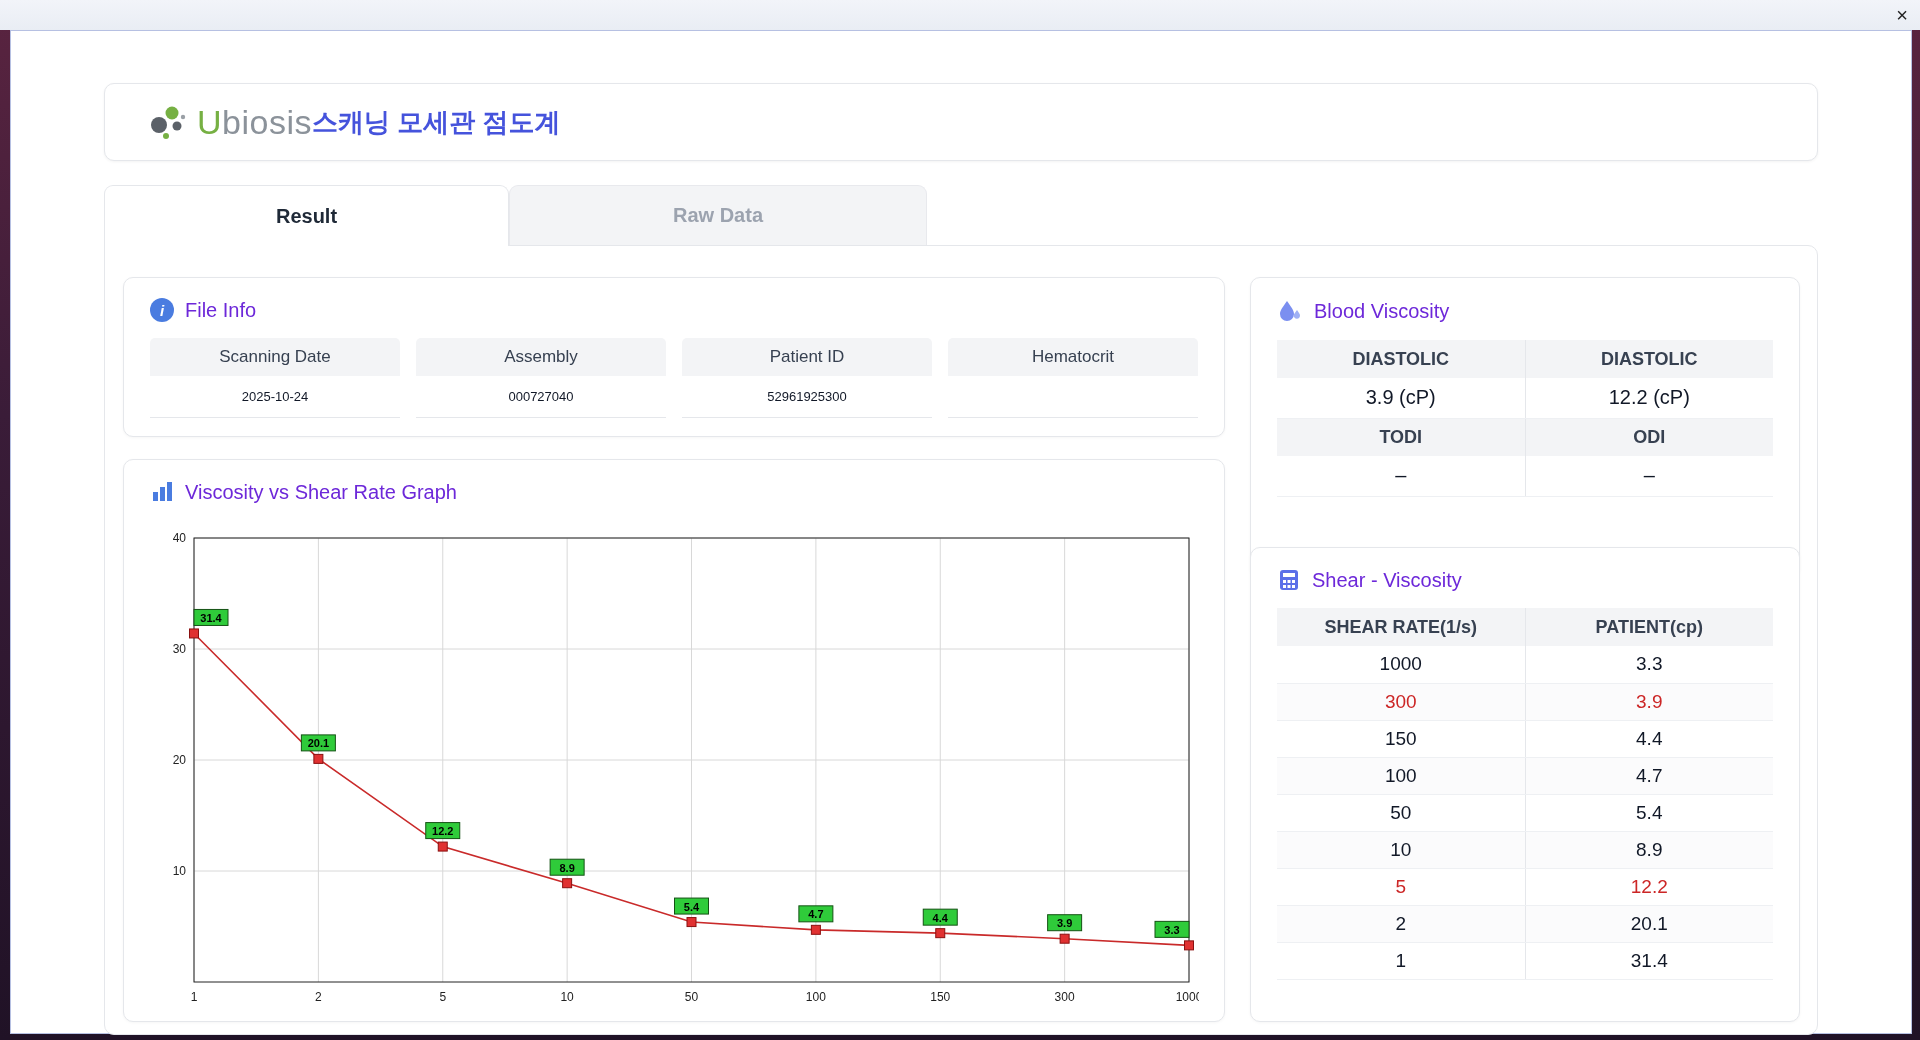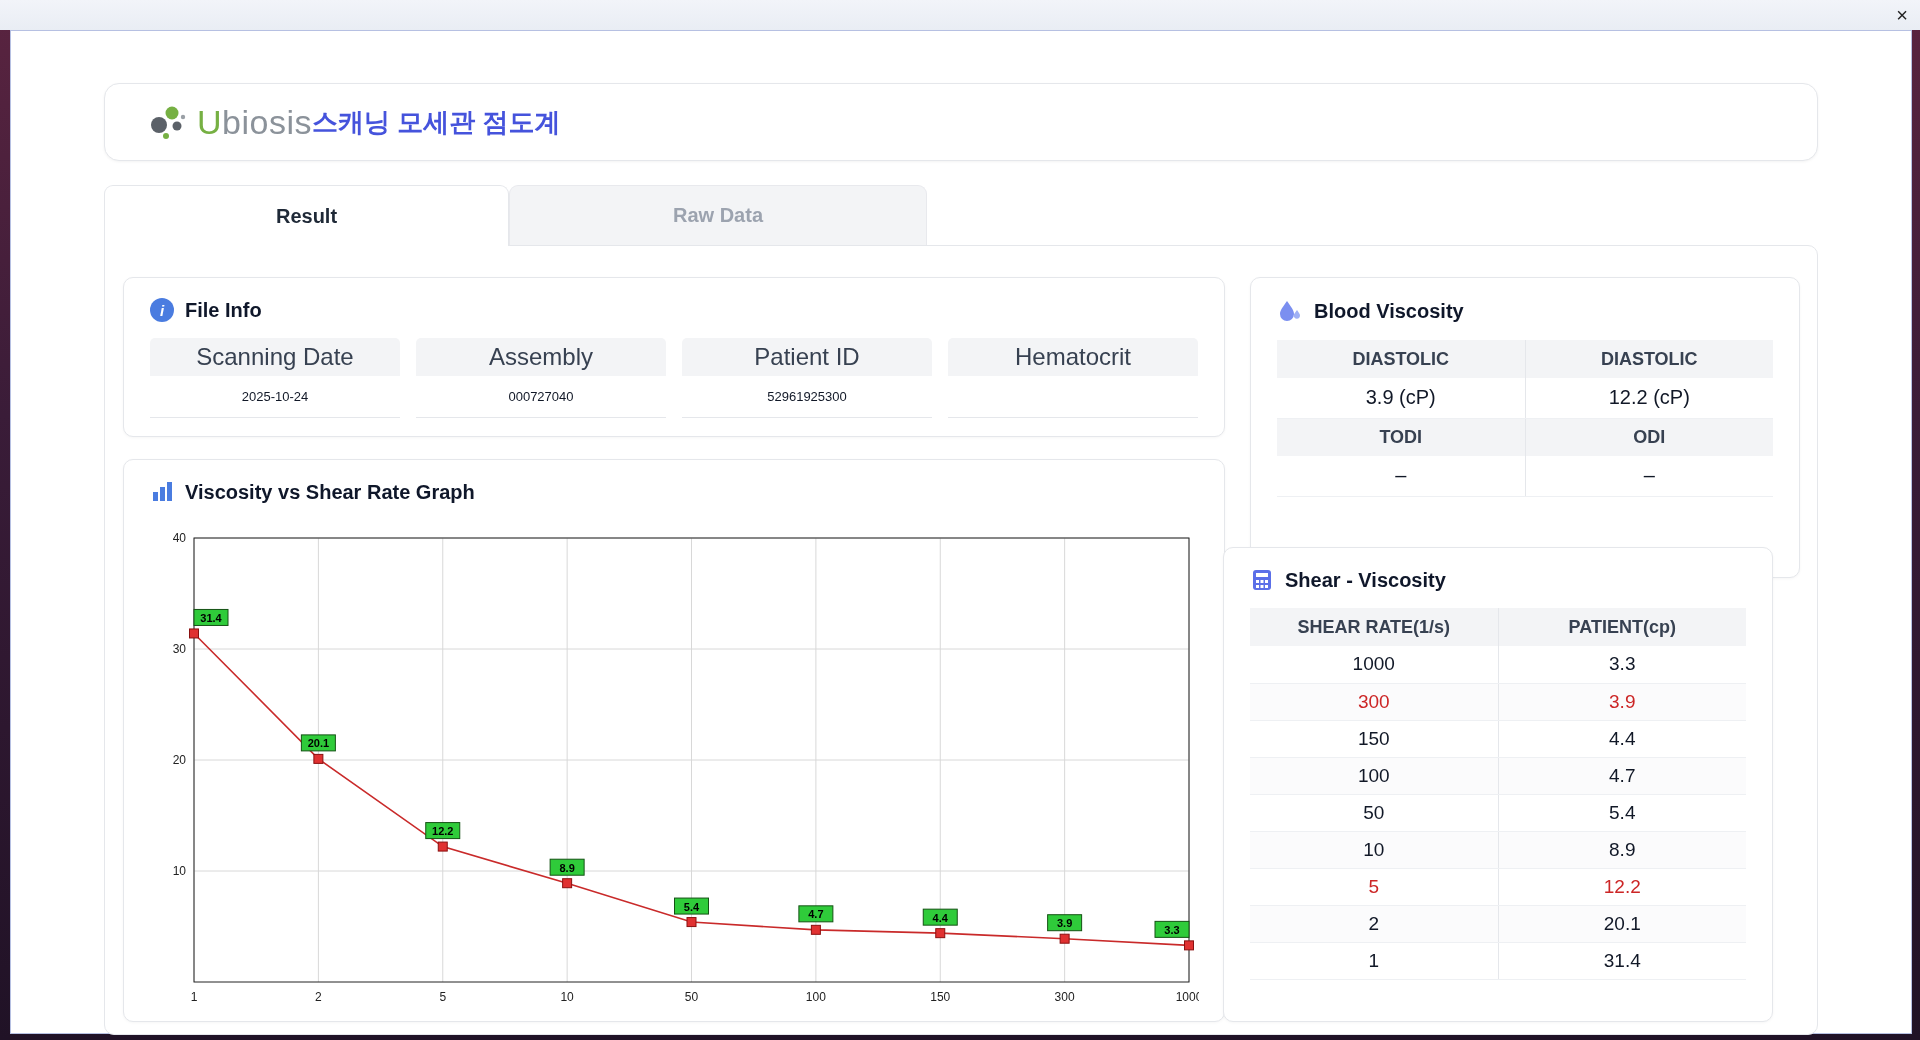--- a/index.html
+++ b/index.html
@@ -12,21 +12,21 @@
     background:linear-gradient(180deg,#f2f4f9,#e9edf4); z-index:10; }
   .close-btn { position:absolute; right:12px; top:3px; font-size:20px; color:#222;
     cursor:default; line-height:24px; }
 
   
   .window { position:absolute; left:10px; top:30px; width:1902px; height:1004px;
     background:#ffffff; border:1px solid #b6c0e2; z-index:5; }
 
   
   .header-card { position:absolute; left:93px; top:52px; width:1714px; height:78px;
-    background:#fff; border:1px solid #e5e7eb; border-radius:15px;
+    background:#fff; border:1px solid #e5e7eb; border-radius:10px;
     box-shadow:0 1px 3px rgba(0,0,0,.05); display:flex; align-items:center; padding-left:40px; }
   .logo { display:flex; align-items:center; gap:6px; }
   .logo-text { font-size:34px; letter-spacing:.5px; color:#8b929a; }
   .logo-text .accent { color:#76b043; }
   .app-title { font-size:26px; font-weight:700; color:#4553dc; }
 
   
   .tab { position:absolute; display:flex; align-items:center; justify-content:center;
     font-size:20px; border-top-left-radius:9px; border-top-right-radius:9px; cursor:pointer; }
   .tab-result { left:93px; top:154px; width:405px; height:61px; background:#fff;
@@ -35,37 +35,37 @@
     border:1px solid #e8e9ed; border-bottom:none; z-index:2; color:#9ca3af; font-weight:600; }
 
   
   .panel { position:absolute; left:93px; top:214px; width:1714px; height:790px;
     background:#fff; border:1px solid #e5e7eb; border-radius:10px; border-top-left-radius:0;
     z-index:3; }
 
   .card { position:absolute; background:#fff; border:1px solid #e5e7eb; border-radius:10px;
     box-shadow:0 1px 3px rgba(0,0,0,.04); }
   .card-header { display:flex; align-items:center; gap:11px; padding:20px 26px 0 26px; }
-  .card-title { font-size:20px; font-weight:700; color:#0f172a; }
+  .card-title { font-size:20px; font-weight:400; color:#6d28d9; }
 
   .file-card  { left:18px;  top:31px;  width:1102px; height:160px; }
   .graph-card { left:18px;  top:213px; width:1102px; height:563px; }
   .blood-card { left:1145px; top:31px;  width:550px; height:301px; }
-  .shear-card { left:1118px; top:301px; width:550px; height:475px; }
+  .shear-card { left:1145px; top:301px; width:550px; height:475px; }
 
   
   .icon { display:inline-flex; align-items:center; justify-content:center; }
   .info-icon { width:24px; height:24px; border-radius:50%; background:#4a7ce0; color:#fff;
     font-size:15px; font-weight:700; font-style:italic; }
 
   
   .fields { display:flex; gap:16px; padding:16px 26px 0 26px; }
   .field { flex:1; }
   .field-label { height:38px; background:#f3f4f6; border-radius:5px 5px 0 0;
-    display:flex; align-items:center; justify-content:center; font-size:24px; color:#374151; }
+    display:flex; align-items:center; justify-content:center; font-size:17px; color:#374151; }
   .field-value { height:42px; display:flex; align-items:center; justify-content:center;
     font-size:13px; color:#111827; border-bottom:1px solid #e5e7eb; background:#fff; }
 
   
   .tbl-wrap { padding:16px 26px 0 26px; }
   table { width:100%; border-collapse:collapse; table-layout:fixed; }
   th { background:#f3f4f6; height:38px; font-size:18px; color:#374151; font-weight:600;
     text-align:center; }
   td { height:40px; font-size:20px; color:#111827; text-align:center;
     border-bottom:1px solid #eef0f3; }

